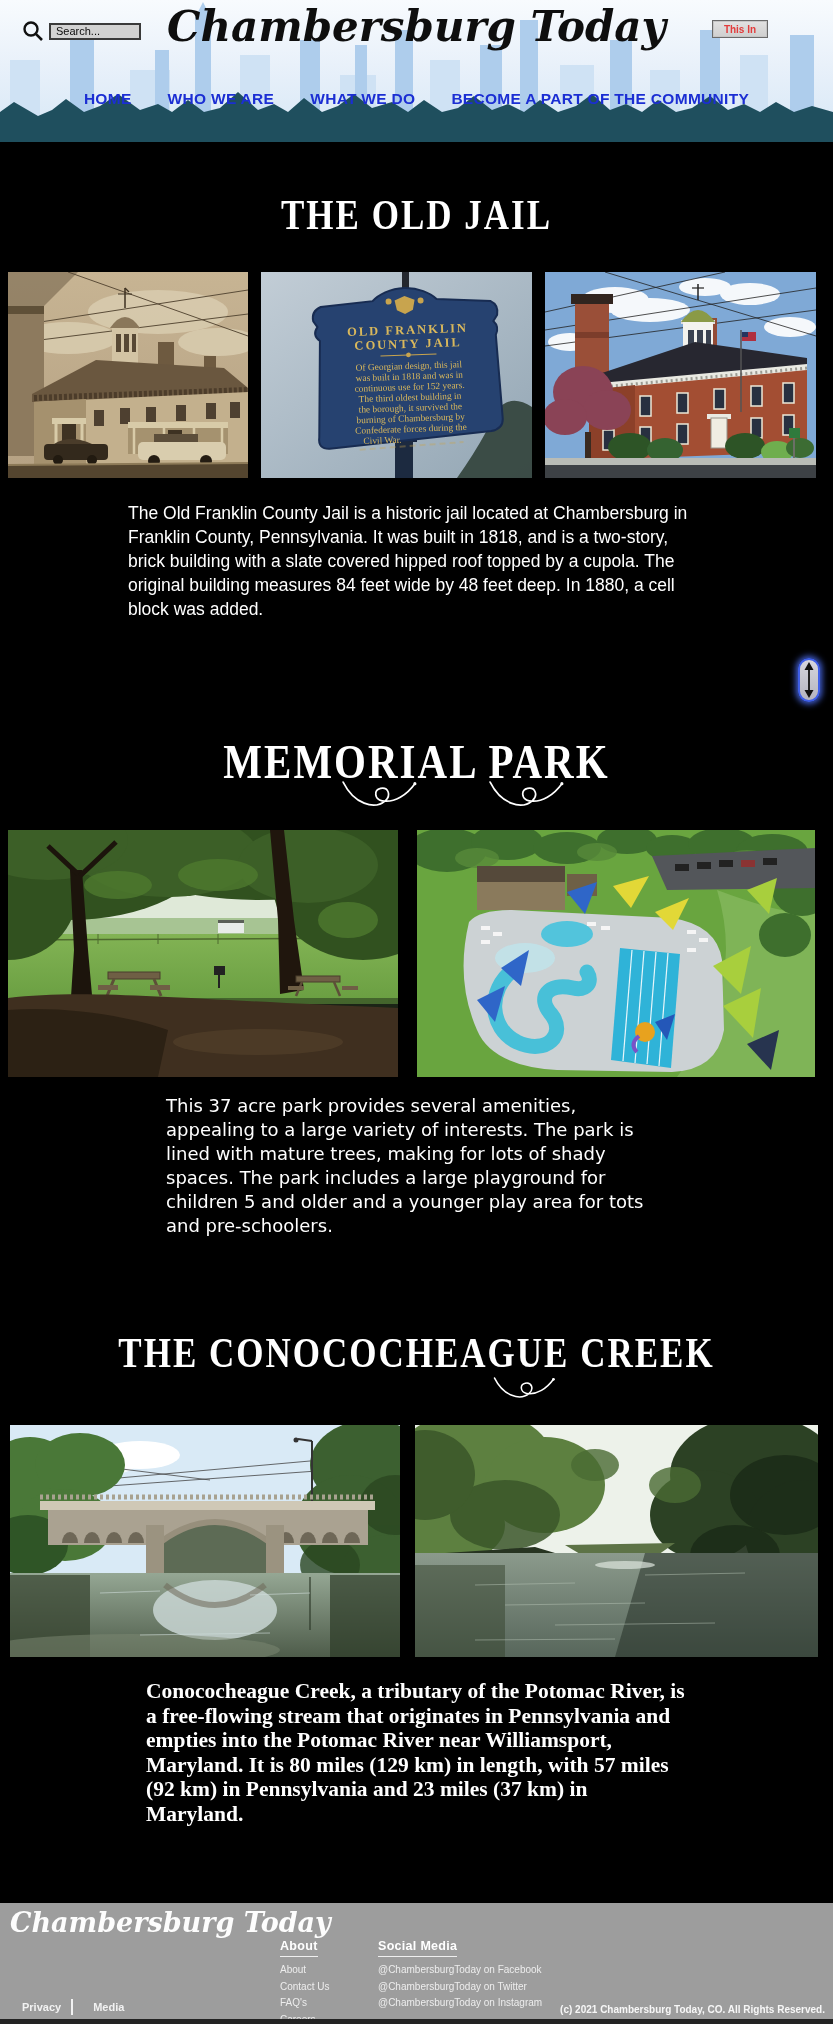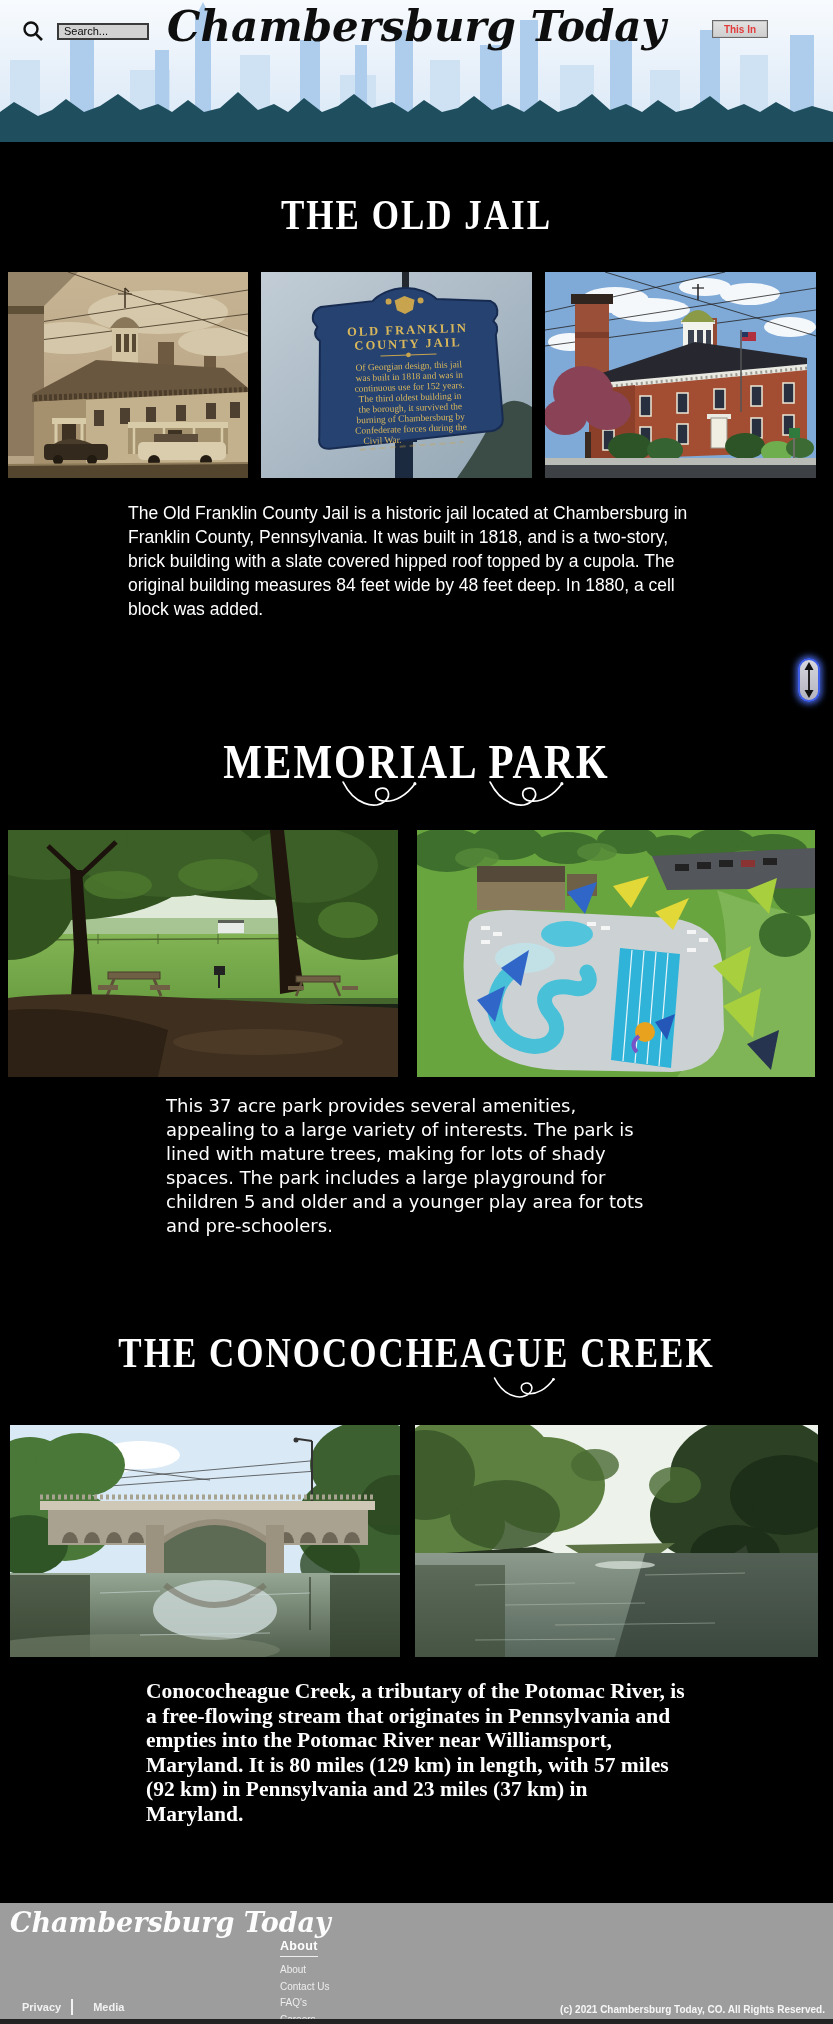--- a/index.html
+++ b/index.html
@@ -4,21 +4,21 @@
 <style>
   * { margin:0; padding:0; box-sizing:border-box; }
   html,body { background:#000; }
   body { font-family:"Liberation Sans",sans-serif; }
   .page { position:relative; width:833px; height:2024px; background:#000; overflow:hidden; }
 
   
   .site-header { position:absolute; top:0; left:0; width:833px; height:142px;
     background:linear-gradient(180deg,#f8fbfe 0%,#e9f1fa 45%,#d6e7f6 100%); }
   .skyline-svg { position:absolute; inset:0; width:100%; height:100%; }
-  .search-wrap { position:absolute; top:20px; left:22px; display:flex; align-items:center; gap:13px; z-index:3; }
+  .search-wrap { position:absolute; top:20px; left:22px; display:flex; align-items:center; gap:5px; z-index:3; }
   .search-icon { width:22px; height:22px; display:block; }
   .search-input { width:92px; height:17px; font-size:11px; background:#d2d2d2;
     border:2px solid #3a3a3a; padding:0 5px; font-family:"Liberation Sans",sans-serif; color:#111; }
   .search-input::placeholder { color:#0d0d0d; opacity:1; }
   .site-title { position:absolute; top:2px; left:0; width:100%; text-align:center; z-index:2;
     font-family:"DejaVu Serif",serif; font-style:italic; font-weight:600; font-size:42px; color:#0e0e0e; }
   .signin { position:absolute; top:20px; left:712px; width:56px; height:18px; z-index:3;
     background:linear-gradient(#e2e2e2,#cfcfcf); border:1px solid #6a6a6a; box-shadow:0 0 0 1px #c6c6c6 inset;
     color:#e23b3b; font-weight:700; font-size:10px; font-family:"Liberation Sans",sans-serif; cursor:pointer; }
   .main-nav { position:absolute; top:90px; left:0; width:100%; display:flex;
@@ -122,20 +122,26 @@
         <circle cx="9" cy="9" r="6.5" fill="none" stroke="#111" stroke-width="2.4"></circle>
         <line x1="13.8" y1="13.8" x2="20" y2="20" stroke="#111" stroke-width="2.6"></line>
       </svg>
       <input class="search-input" type="text" placeholder="Search..." style="">
     </div>
 
     <h1 class="site-title">Chambersburg Today</h1>
 
     <button class="signin">This In</button>
 
+    <nav class="main-nav">
+      <a>HOME</a>
+      <a>WHO WE ARE</a>
+      <a>WHAT WE DO</a>
+      <a>BECOME A PART OF THE COMMUNITY</a>
+    </nav>
   </header>
 
   <h2 class="section-heading" id="heading-jail">THE OLD JAIL</h2>
 
   <div class="photo" id="photo-jail-historic">
     <svg viewBox="0 0 240 206" preserveAspectRatio="none">
       <defs>
           <linearGradient id="sepSky" x1="0" y1="0" x2="0" y2="1">
         <stop offset="0" stop-color="#c7b493"></stop>
             <stop offset="1" stop-color="#b5a183"></stop>
@@ -610,20 +616,26 @@
     <div class="footer-logo">Chambersburg Today</div>
 
     <div class="footer-col col-about">
       <h3>About</h3>
       <a>About</a>
       <a>Contact Us</a>
       <a>FAQ's</a>
       <a>Careers</a>
     </div>
 
+    <div class="footer-col col-social">
+      <h3>Social Media</h3>
+      <a>@ChambersburgToday on Facebook</a>
+      <a>@ChambersburgToday on Twitter</a>
+      <a>@ChambersburgToday on Instagram</a>
+    </div>
 
     <div class="legal">
       <a>Privacy</a>
       <span class="sep"></span>
       <a>Media</a>
     </div>
 
     <div class="copyright">(c) 2021 Chambersburg Today, CO. All Rights Reserved.</div>
     <div class="footer-bottom-bar"></div>
   </footer>

